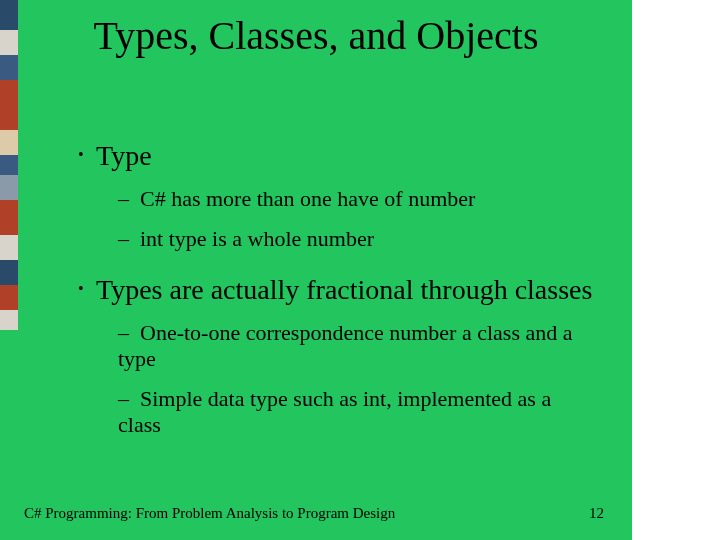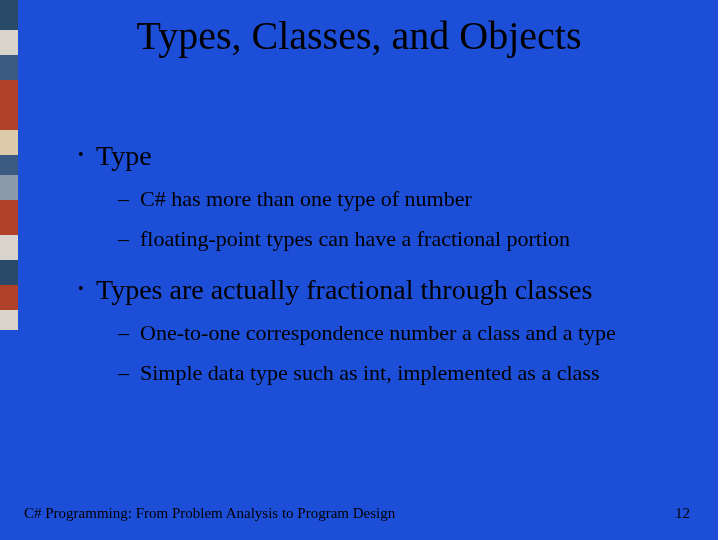--- a/index.html
+++ b/index.html
@@ -7,24 +7,24 @@
     padding: 0;
     width: 720px;
     height: 540px;
     font-family: "Times New Roman", Times, serif;
     background: #fff;
     color: #000;
     overflow: hidden;
   }
   .slide {
     position: relative;
-    width: 718px;
+    width: 632px;
     height: 540px;
     box-sizing: border-box;
-    background: #1d4ed8;
+    background: #22c55e;
   }
   .bg-strip {
     position: absolute;
     left: 0;
     top: 0;
     width: 18px;
     height: 330px;
     background: linear-gradient(
       to bottom,
       #2a4a6a 0 30px,
@@ -100,24 +100,24 @@
   <div class="bg-strip"></div>
 
   <div class="title">Types, Classes, and Objects</div>
 
   <div class="content">
 
     <div class="lvl1">
       <span class="bullet">•</span><span>Type</span>
     </div>
     <div class="lvl2">
-      <span class="dash">–</span><span>C# has more than one type of number</span>
+      <span class="dash">–</span><span>C# has more than one have of number</span>
     </div>
     <div class="lvl2">
-      <span class="dash">–</span><span>floating-point types can have a fractional portion</span>
+      <span class="dash">–</span><span>int type is a whole number</span>
     </div>
 
     <div class="lvl1 group2">
       <span class="bullet">•</span><span>Types are actually fractional through classes</span>
     </div>
     <div class="lvl2">
       <span class="dash">–</span><span>One-to-one correspondence number a class and a type</span>
     </div>
     <div class="lvl2">
       <span class="dash">–</span><span>Simple data type such as int, implemented as a class</span>

